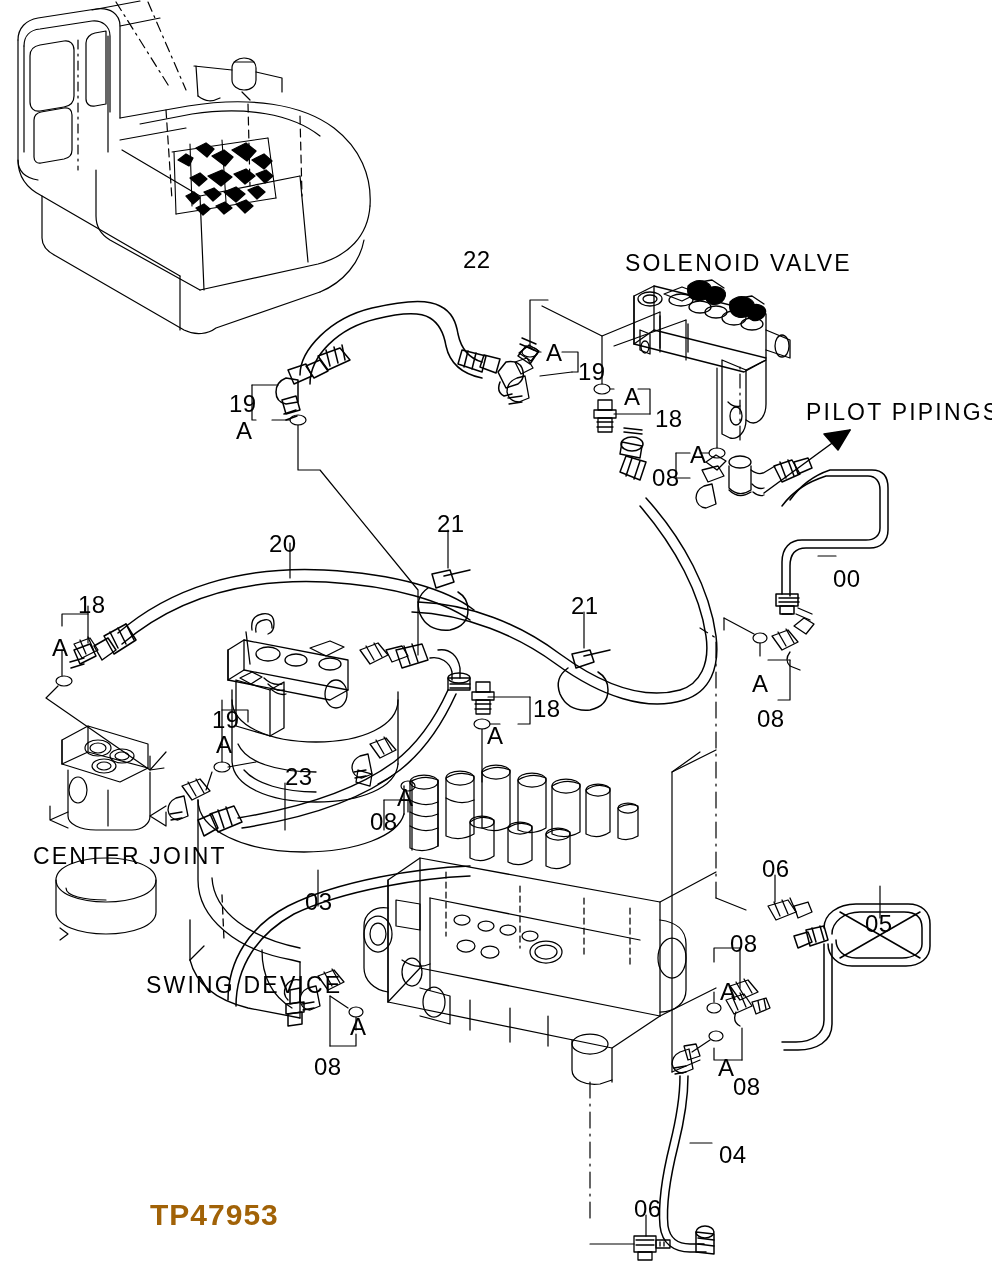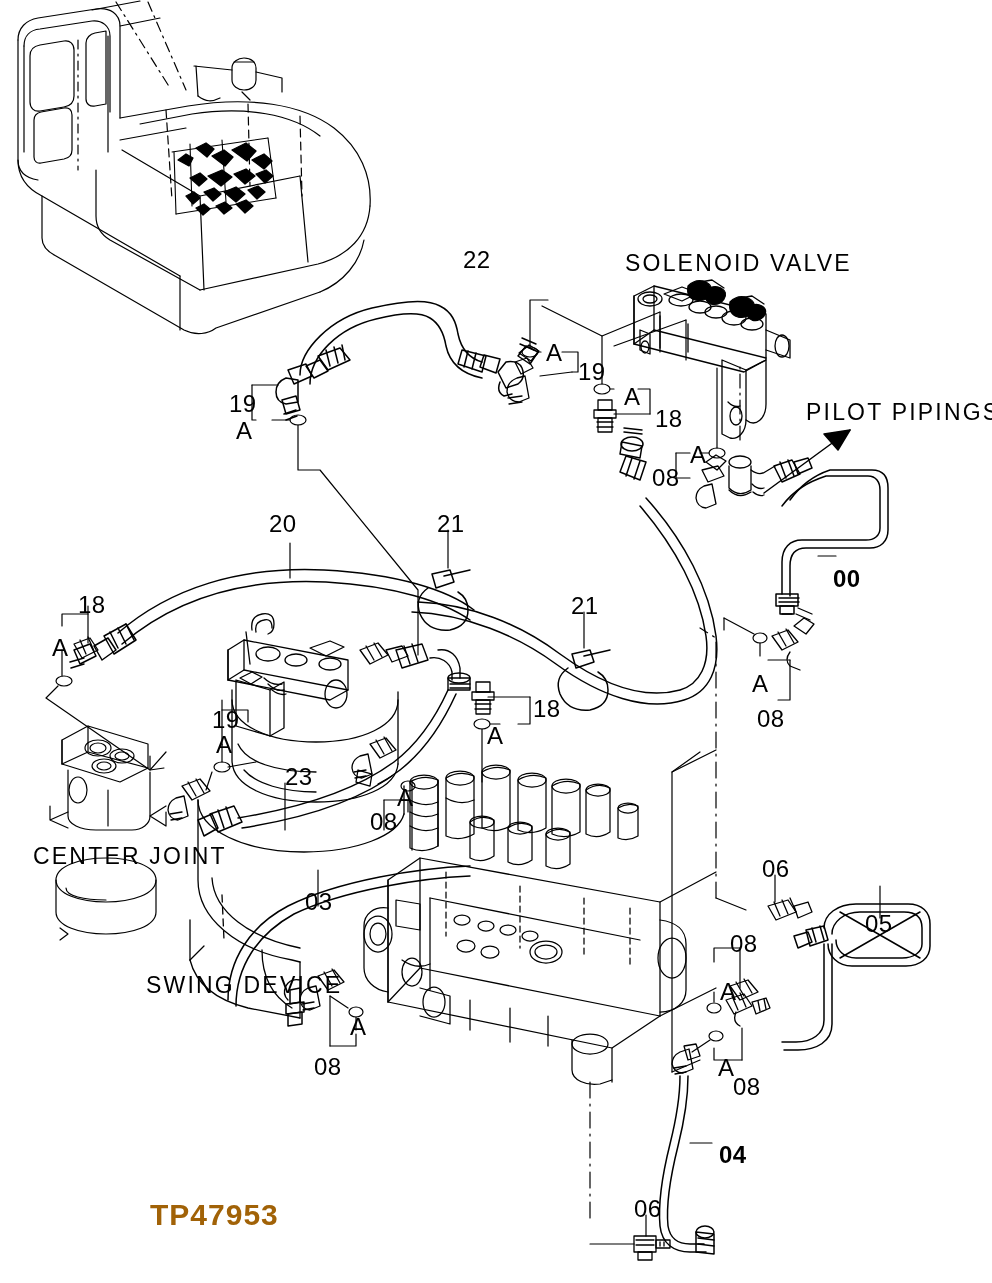--- a/index.html
+++ b/index.html
@@ -625,37 +625,37 @@
       <div class="lbl cap" style="left: 806px; top: 401px;">PILOT PIPINGS</div>
       <div class="lbl cap" style="left: 33px; top: 845px;">CENTER JOINT</div>
       <div class="lbl cap" style="left: 146px; top: 974px;">SWING DEVICE</div>
     </div>
 <div id="numbers-layer">
       <div class="lbl num" style="left: 427px; top: 248px; margin-left: 36px;">22</div>
       <div class="lbl num" style="left: 578px; top: 360px;">19</div>
       <div class="lbl num" style="left: 655px; top: 407px;">18</div>
       <div class="lbl num" style="left: 229px; top: 392px;">19</div>
       <div class="lbl num" style="left: 652px; top: 466px;">08</div>
-      <div class="lbl num" style="left: 833px; top: 567px; font-weight: bold;">00</div>
-      <div class="lbl num" style="left: 269px; top: 512px;">20</div>
+      <div class="lbl num" style="left: 833px; top: 567px;">00</div>
+      <div class="lbl num" style="left: 269px; top: 532px;">20</div>
       <div class="lbl num" style="left: 437px; top: 512px;">21</div>
       <div class="lbl num" style="left: 571px; top: 594px;">21</div>
       <div class="lbl num" style="left: 78px; top: 593px;">18</div>
       <div class="lbl num" style="left: 533px; top: 697px;">18</div>
       <div class="lbl num" style="left: 757px; top: 707px;">08</div>
       <div class="lbl num" style="left: 212px; top: 708px;">19</div>
       <div class="lbl num" style="left: 285px; top: 765px;">23</div>
       <div class="lbl num" style="left: 370px; top: 810px;">08</div>
       <div class="lbl num" style="left: 305px; top: 890px;">03</div>
       <div class="lbl num" style="left: 762px; top: 857px;">06</div>
       <div class="lbl num" style="left: 865px; top: 912px;">05</div>
       <div class="lbl num" style="left: 730px; top: 932px;">08</div>
       <div class="lbl num" style="left: 733px; top: 1075px;">08</div>
       <div class="lbl num" style="left: 314px; top: 1055px;">08</div>
-      <div class="lbl num" style="left: 719px; top: 1143px; font-weight: bold;">04</div>
+      <div class="lbl num" style="left: 719px; top: 1143px;">04</div>
       <div class="lbl num" style="left: 634px; top: 1197px;">06</div>
     </div>
 <div id="letters-layer">
       <div class="lbl ltr" style="left: 546px; top: 341px;">A</div>
       <div class="lbl ltr" style="left: 624px; top: 385px;">A</div>
       <div class="lbl ltr" style="left: 236px; top: 419px;">A</div>
       <div class="lbl ltr" style="left: 690px; top: 443px;">A</div>
       <div class="lbl ltr" style="left: 52px; top: 636px;">A</div>
       <div class="lbl ltr" style="left: 752px; top: 672px;">A</div>
       <div class="lbl ltr" style="left: 216px; top: 733px;">A</div>

